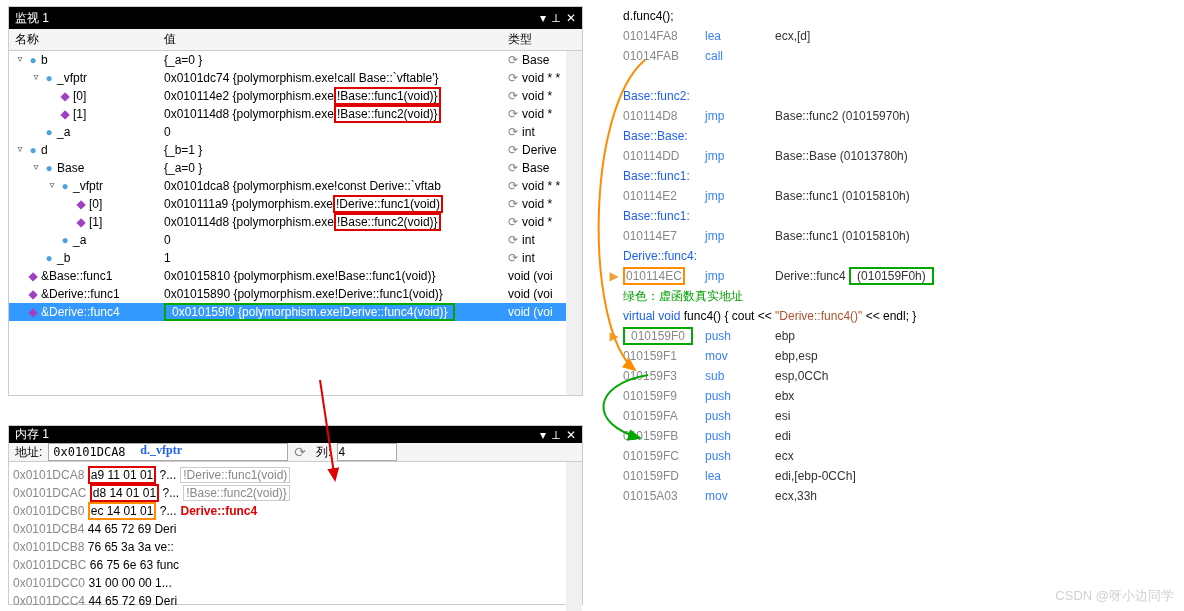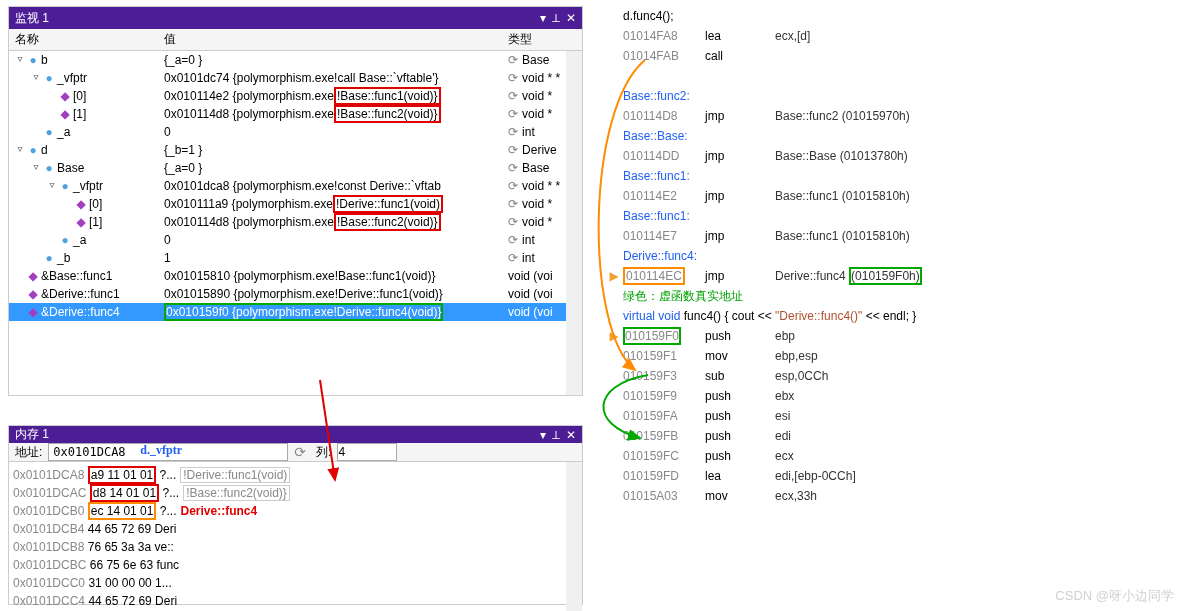--- a/index.html
+++ b/index.html
@@ -1,18 +1,18 @@
 <!DOCTYPE html>
 <html><head>
 <meta charset="utf-8">
 <style>
 * { margin:0; padding:0; box-sizing:border-box; font-family:"Microsoft YaHei",Tahoma,Arial,sans-serif; font-size:12px; }
 body { background:#fff; width:1184px; height:611px; position:relative; overflow:hidden; }
 .panel { border:1px solid #ccc; background:#fff; display:flex; flex-direction:column; }
-.titlebar { background:#4c1d95; color:#fff; height:22px; display:flex; align-items:center; padding:0 6px; justify-content:space-between; }
+.titlebar { background:#000000; color:#fff; height:22px; display:flex; align-items:center; padding:0 6px; justify-content:space-between; }
 .titlebar .controls { display:flex; gap:6px; align-items:center; }
 .titlebar .ctrl { color:#fff; cursor:pointer; }
 .headerrow { display:flex; background:#f5f5f5; border-bottom:1px solid #ccc; height:22px; align-items:center; }
 .col-name { width:155px; padding-left:6px; }
 .col-val { width:340px; }
 .col-type { flex:1; padding-left:4px; }
 .rows { flex:1; overflow:hidden; position:relative; }
 .row { display:flex; align-items:center; height:18px; white-space:nowrap; }
 .row.sel { background:#3399ff; color:#fff; }
 .cell-name { width:155px; display:flex; align-items:center; overflow:hidden; }
@@ -20,37 +20,37 @@
 .cell-type { flex:1; padding-left:4px; display:flex; align-items:center; overflow:hidden; }
 .tw { display:inline-block; width:10px; height:10px; text-align:center; line-height:8px; font-size:10px; color:#555; margin-right:2px; cursor:pointer; }
 .ind { display:inline-block; }
 .glyph { display:inline-block; width:12px; text-align:center; margin-right:2px; }
 .g-blue { color:#4aa3df; }
 .g-purple { color:#a040c0; }
 .g-field { color:#4aa3df; }
 .refresh { color:#888; margin-right:4px; }
 .redbox { border:2px solid #e00000; padding:0 1px; }
 .orangebox { border:2px solid #ff8c00; padding:0 1px; }
-.greenbox { border:2px solid #00a800; padding:0 0; }
+.greenbox { border:2px solid #00a800; padding:0 6px; }
 
 #watch-panel { position:absolute; left:8px; top:6px; width:575px; height:390px; }
 #mem-panel { position:absolute; left:8px; top:425px; width:575px; height:180px; }
 
 .mem-toolbar { height:24px; display:flex; align-items:center; gap:6px; border-bottom:1px solid #ccc; padding:0 6px; background:#f5f5f5;}
 .mem-addr-input { width:240px; height:18px; border:1px solid #aaa; padding:0 4px; font-family:Consolas,monospace; }
 .mem-body { font-family:Consolas,monospace; font-size:13px; padding:4px; line-height:18px; position:relative; }
 .mem-line { white-space:nowrap; }
 .addr { color:#888; }
 
 #asm-panel { position:absolute; left:605px; top:6px; width:573px; height:600px; font-family:Consolas,"Microsoft YaHei",monospace; font-size:13px; line-height:20px; }
 .asm-row { display:flex; white-space:nowrap; height:20px; align-items:center; }
 .asm-bp { width:18px; text-align:center; }
 .asm-arrow { color:#f0a030; }
 .asm-addr { color:#888; width:82px; }
-.asm-op { width:70px; color:#000000; }
+.asm-op { width:70px; color:#3b82f6; }
 .asm-arg { color:#333; }
 .asm-label { color:#2060f0; padding-left:18px; font-weight:normal; }
 .note-orange { color:#ff8000; }
 .note-green { color:#00a000; }
 .code-kw { color:#2060f0; }
 .code-str { color:#b05030; }
 .gray { color:#888; }
 svg.curve { position:absolute; pointer-events:none; }
 .vscroll { position:absolute; top:0; right:0; bottom:0; width:16px; background:#f0f0f0; }
 .watermark { position:absolute; right:10px; bottom:6px; color:#d0d0d0; font-size:13px; }

